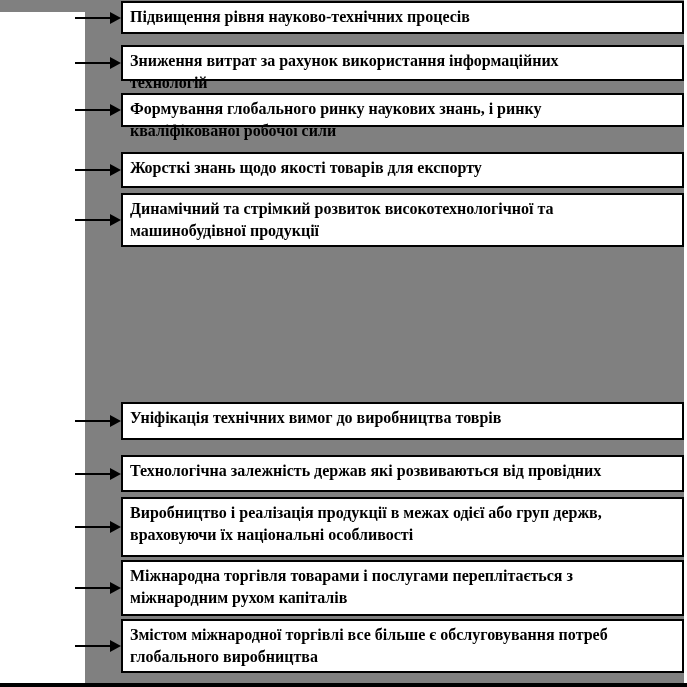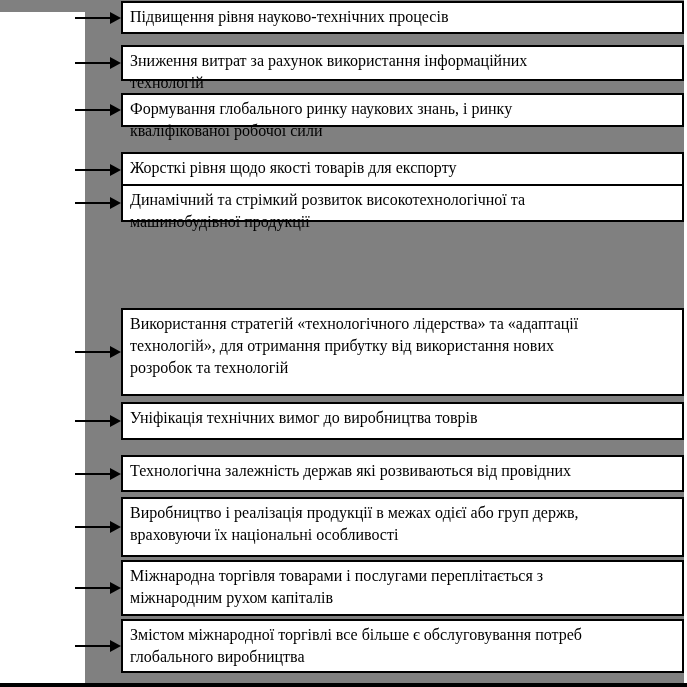--- a/index.html
+++ b/index.html
@@ -7,20 +7,21 @@
     padding: 0;
     background: #ffffff;
   }
   .canvas {
     position: relative;
     width: 687px;
     height: 687px;
     background: #ffffff;
     overflow: hidden;
     font-family: "Liberation Serif", "DejaVu Serif", serif;
+    font-weight: bold;
   }
   .gray-panel {
     position: absolute;
     left: 85px;
     top: 0;
     width: 599px;
     height: 683px;
     background: #808080;
   }
   .top-strip {
@@ -119,42 +120,33 @@
       </span>
     <div class="box">Формування глобального ринку наукових знань, і ринку
 кваліфікованої робочої сили</div>
   </div>
 
   <div class="row" style="top:152px;height:36px">
     <span class="arrow">
         <span class="shaft"></span>
         <span class="head"></span>
       </span>
-    <div class="box">Жорсткі рівня щодо якості товарів для експорту</div>
+    <div class="box">Жорсткі знань щодо якості товарів для експорту</div>
   </div>
 
-  <div class="row" style="top:184px;height:38px">
+  <div class="row" style="top:193px;height:54px">
     <span class="arrow">
         <span class="shaft"></span>
         <span class="head"></span>
       </span>
     <div class="box">Динамічний та стрімкий розвиток високотехнологічної та
 машинобудівної продукції</div>
   </div>
 
 
-  <div class="row" style="top:308px;height:88px">
-    <span class="arrow">
-        <span class="shaft"></span>
-        <span class="head"></span>
-      </span>
-    <div class="box">Використання стратегій «технологічного лідерства» та «адаптації
-технологій», для отримання прибутку від використання нових
-розробок та технологій</div>
-  </div>
 
   <div class="row" style="top:455px;height:37px">
     <span class="arrow">
         <span class="shaft"></span>
         <span class="head"></span>
       </span>
     <div class="box">Технологічна залежність держав які розвиваються від провідних</div>
   </div>
 
   <div class="row" style="top:402px;height:38px">

